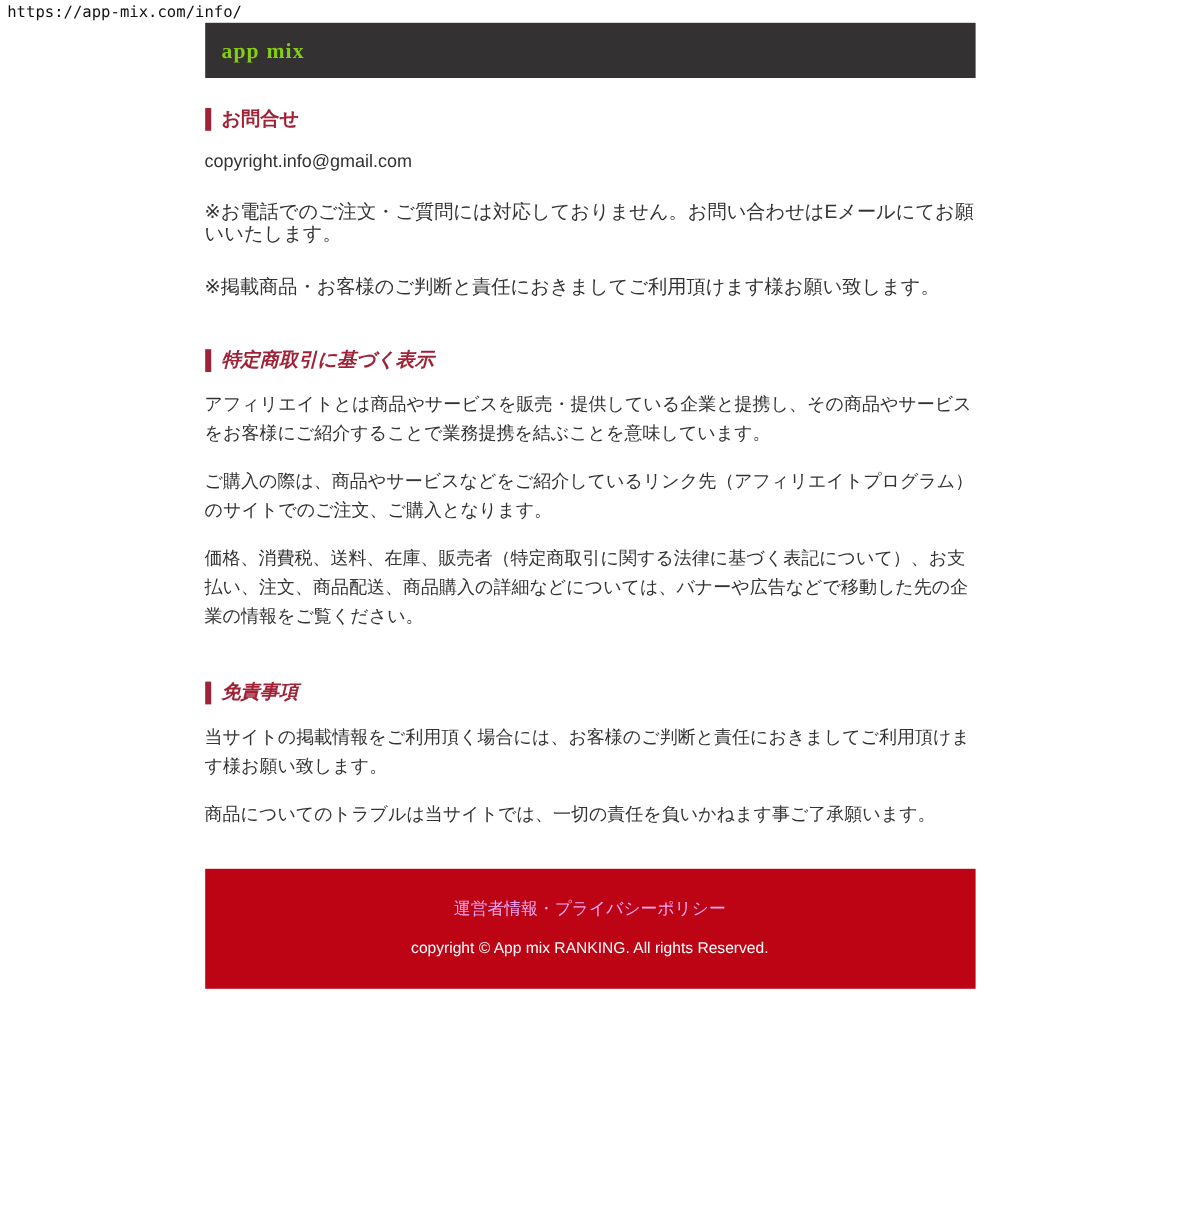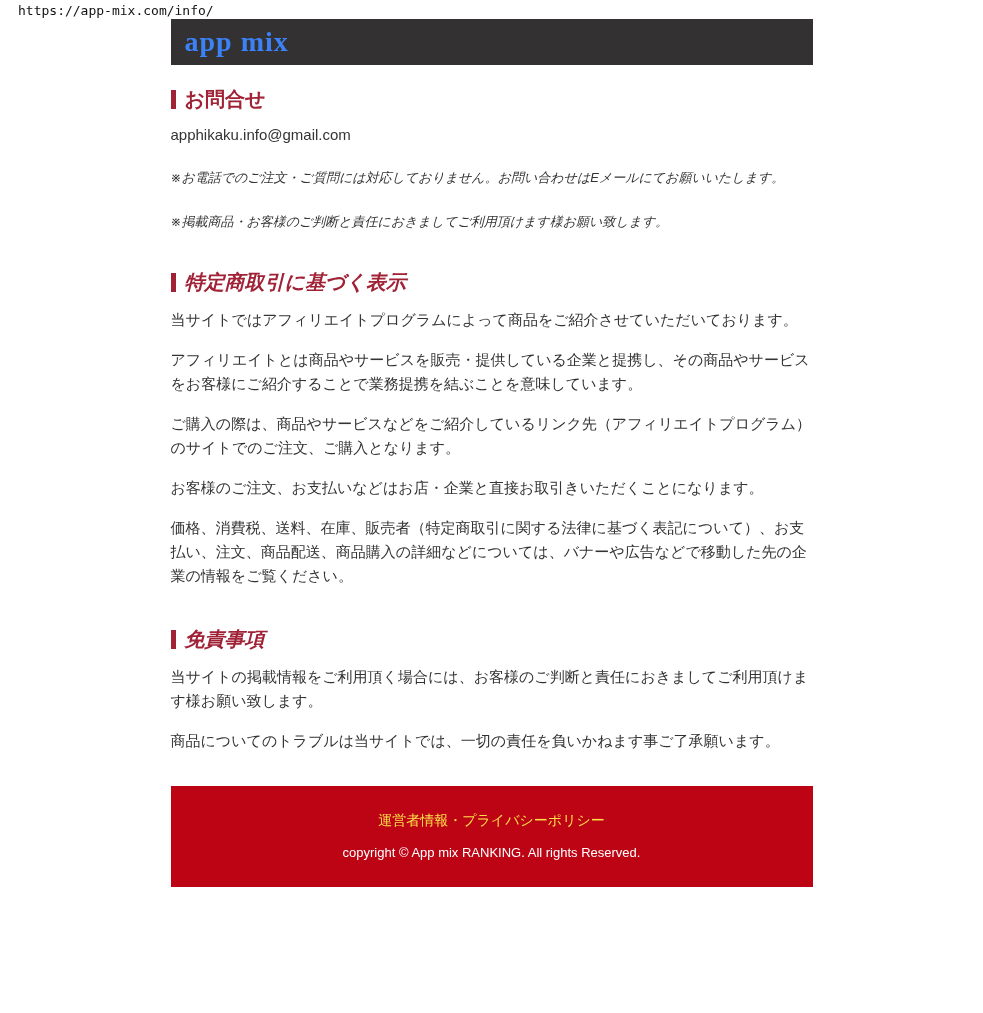--- a/index.html
+++ b/index.html
@@ -7,86 +7,85 @@
     margin: 0;
     padding: 0;
     background: #ffffff;
     width: 983px;
     height: 1013px;
     font-family: "Liberation Sans", "DejaVu Sans", sans-serif;
     color: var(--text, #333333);
     overflow: hidden;
   }
   .url-bar {
-    padding: 3px 18px 1px;
+    padding: 3px 6px 1px;
     font-family: "DejaVu Sans Mono", monospace;
     font-size: 13px;
     color: #111111;
     white-space: nowrap;
   }
   .page {
     width: 642px;
     margin: 0 auto;
   }
   .site-header {
     background: var(--header_bg, #333132);
     height: 46px;
     display: flex;
     align-items: center;
     padding-left: 14px;
   }
   .logo {
-    color: #3b82f6;
+    color: #84cc16;
     font-family: "Liberation Serif", "DejaVu Serif", serif;
     font-weight: bold;
-    font-size: 28px;
+    font-size: 18px;
     letter-spacing: 1px;
     cursor: pointer;
   }
   .operator {
     margin: 24px 0 0;
     font-size: 15px;
   }
   .sec-title {
     margin: 25px 0 0;
-    font-size: 20px;
+    font-size: 16px;
     font-weight: bold;
     color: var(--accent, #a02236);
     border-left: 5px solid var(--accent, #a02236);
     padding-left: 9px;
     line-height: 19px;
   }
   .section.gap .sec-title {
     margin-top: 42px;
     font-style: italic;
   }
   .email {
     margin: 17px 0 0;
     font-size: 15px;
   }
   .note {
     margin: 26px 0 0;
-    font-size: 13px;
+    font-size: 16px;
     line-height: 18px;
-    font-style: italic;
   }
   .para {
     margin: 16px 0 0;
     font-size: 15px;
     line-height: 24px;
   }
   .site-footer {
     margin-top: 33px;
     background: var(--footer_bg, #bc0414);
     text-align: center;
     padding: 25px 10px 27px;
   }
   .footer-link {
     display: inline-block;
-    color: #fde047;
+    color: #f0abfc;
     font-size: 14px;
     text-decoration: none;
     cursor: pointer;
   }
   .copyright {
     margin-top: 15px;
     color: #ffffff;
     font-size: 13px;
   }
 </style>
@@ -99,31 +98,29 @@
 
   <header class="site-header">
     <span class="logo">app mix</span>
   </header>
 
   <main>
 
 
     <section class="section">
       <h2 class="sec-title">お問合せ</h2>
-      <p class="email">apphikaku.info@gmail.com</p>
+      <p class="email">copyright.info@gmail.com</p>
       <p class="note">※お電話でのご注文・ご質問には対応しておりません。お問い合わせはEメールにてお願いいたします。</p>
       <p class="note">※掲載商品・お客様のご判断と責任におきましてご利用頂けます様お願い致します。</p>
     </section>
 
     <section class="section gap">
       <h2 class="sec-title">特定商取引に基づく表示</h2>
-      <p class="para">当サイトではアフィリエイトプログラムによって商品をご紹介させていただいております。</p>
       <p class="para">アフィリエイトとは商品やサービスを販売・提供している企業と提携し、その商品やサービスをお客様にご紹介することで業務提携を結ぶことを意味しています。</p>
       <p class="para">ご購入の際は、商品やサービスなどをご紹介しているリンク先（アフィリエイトプログラム）のサイトでのご注文、ご購入となります。</p>
-      <p class="para">お客様のご注文、お支払いなどはお店・企業と直接お取引きいただくことになります。</p>
       <p class="para">価格、消費税、送料、在庫、販売者（特定商取引に関する法律に基づく表記について）、お支払い、注文、商品配送、商品購入の詳細などについては、バナーや広告などで移動した先の企業の情報をご覧ください。</p>
     </section>
 
     <section class="section gap">
       <h2 class="sec-title">免責事項</h2>
       <p class="para">当サイトの掲載情報をご利用頂く場合には、お客様のご判断と責任におきましてご利用頂けます様お願い致します。</p>
       <p class="para">商品についてのトラブルは当サイトでは、一切の責任を負いかねます事ご了承願います。</p>
     </section>
 
   </main>

